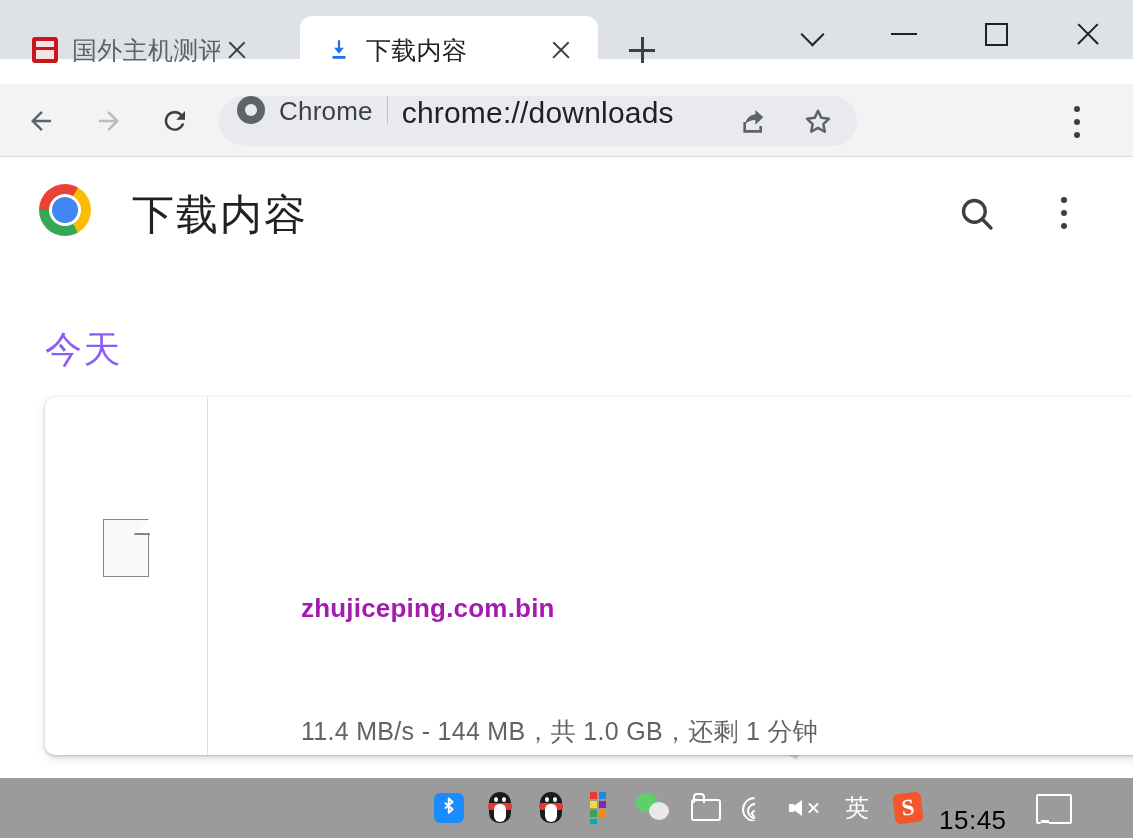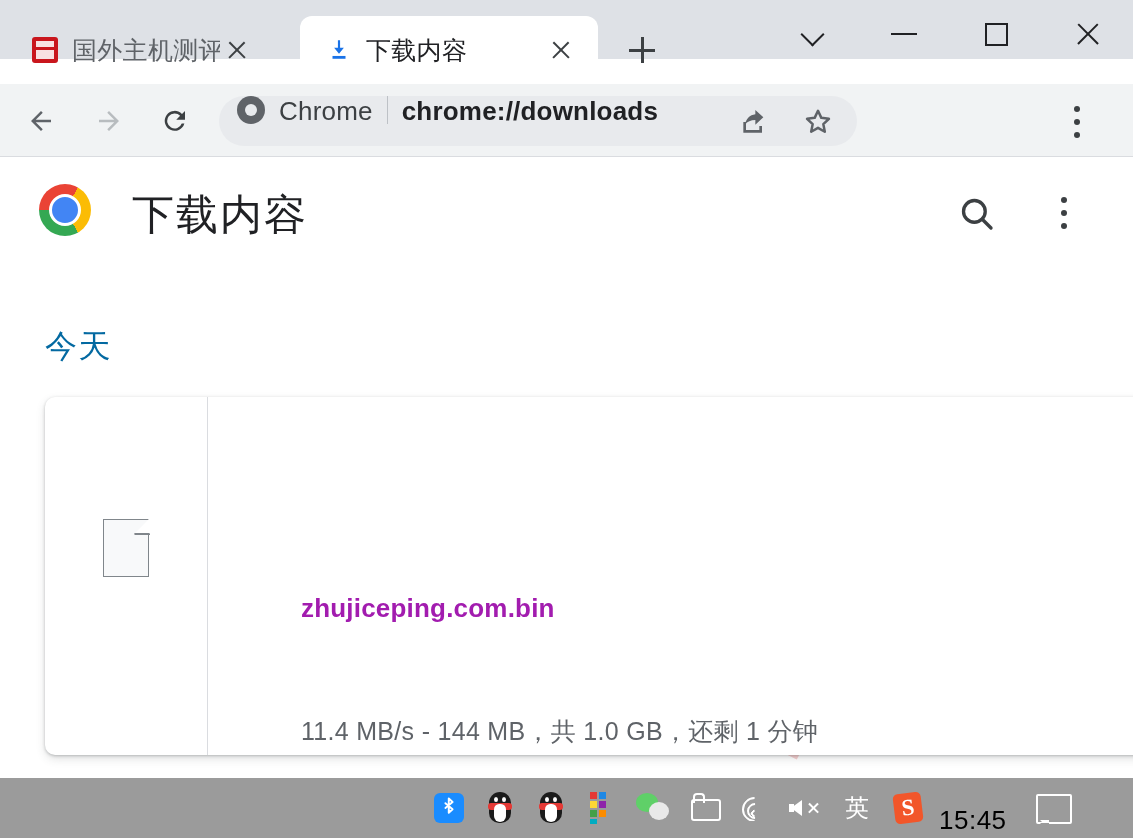--- a/index.html
+++ b/index.html
@@ -127,21 +127,21 @@
     content: ""; position: absolute; left: 8px; top: 8px;
     width: 12px; height: 12px; border-radius: 50%; background: #e8eaed;
   }
   .omni-scheme {
     margin-left: 14px; font-size: 26px; color: #3c4043;
     letter-spacing: .2px;
   }
   .omni-sep {
     margin: 0 14px; width: 1px; height: 28px; background: #bdc1c6;
   }
-  .omni-url { font-size: 26px; color: #202124; letter-spacing: .2px; font-weight: bold; }
+  .omni-url { font-size: 30px; color: #202124; letter-spacing: .2px; }
   .omni-icon {
     position: absolute; top: 22px; width: 32px; height: 32px;
   }
   .oi-share { left: 738px; }
   .oi-star  { left: 802px; }
   .kebab-top {
     position: absolute; left: 1074px; top: 22px;
     width: 6px; height: 32px;
   }
   .kebab-top i, .kebab-page i {
@@ -177,21 +177,21 @@
     position: absolute; left: 132px; top: 30px;
     font-size: 42px; color: #202124; letter-spacing: 2px;
   }
   .page-search {
     position: absolute; left: 956px; top: 36px; width: 42px; height: 42px;
   }
   .kebab-page { position: absolute; left: 1061px; top: 40px; width: 6px; height: 34px; }
 
   .today {
     position: absolute; left: 45px; top: 168px;
-    font-size: 32px; color: #0369a1; letter-spacing: 1.5px;
+    font-size: 37px; color: #8b5cf6; letter-spacing: 1.5px;
   }
 
   
   .watermark {
     position: absolute; left: 248px; top: 250px;
     font-size: 70px; font-weight: 700;
     color: #f7cfcf; white-space: nowrap;
     transform: rotate(27deg); transform-origin: left top;
     letter-spacing: 1px; pointer-events: none;
     font-family: "DejaVu Sans", sans-serif;

